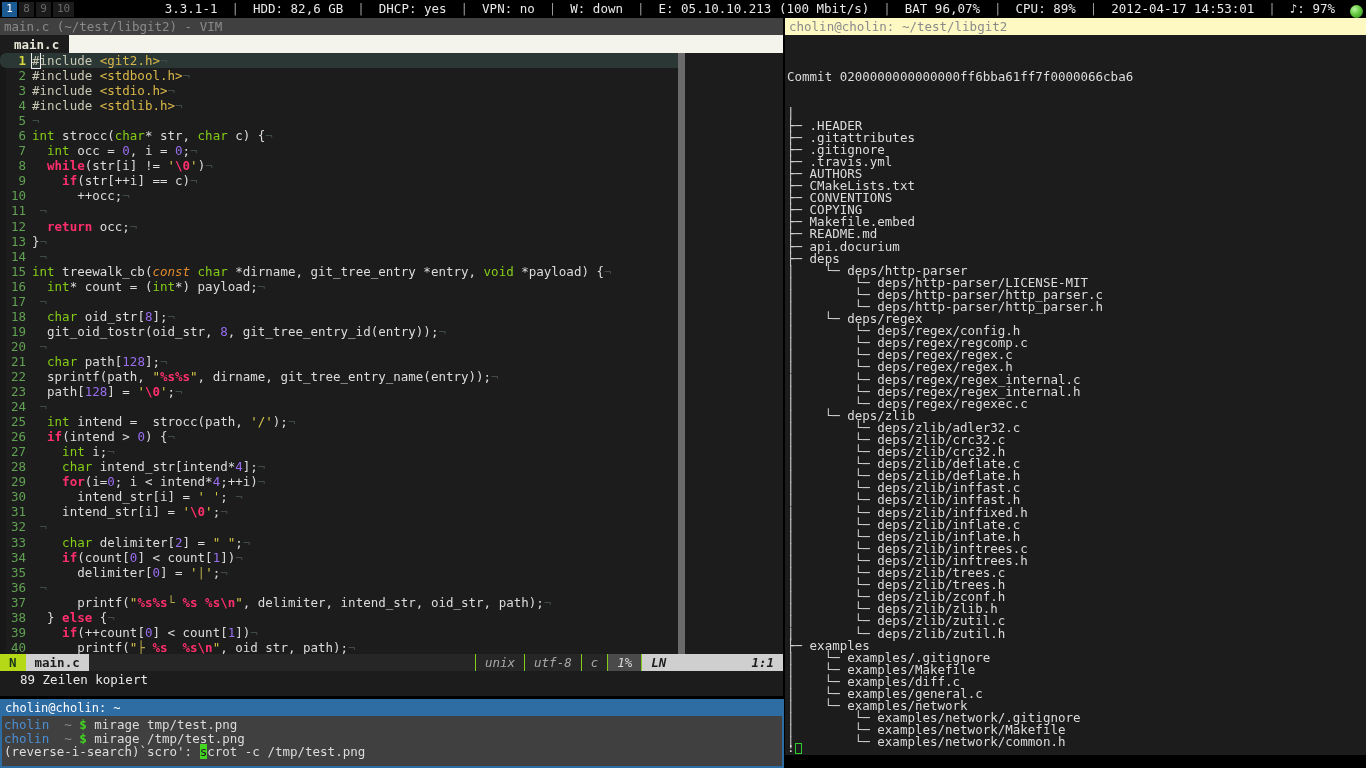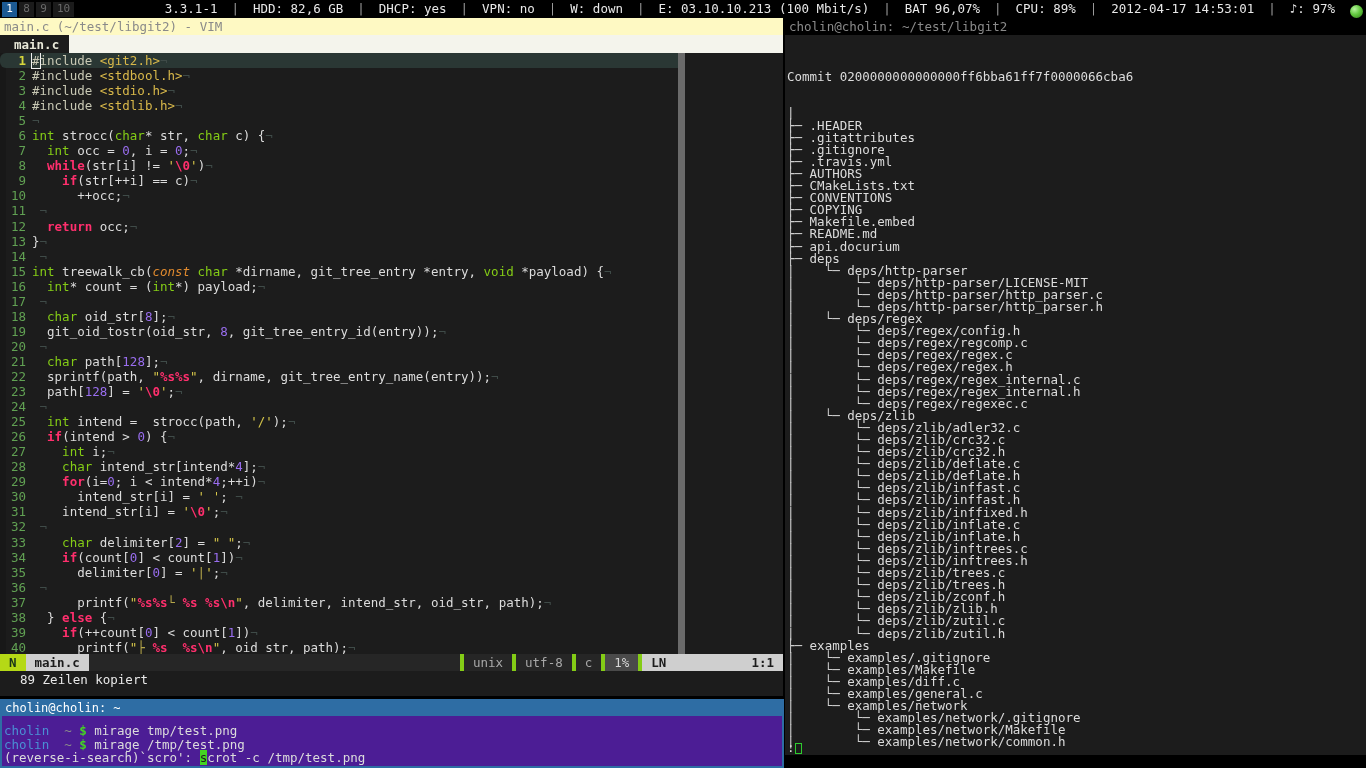--- a/index.html
+++ b/index.html
@@ -40,21 +40,21 @@
     background:radial-gradient(circle at 35% 32%, #b8f5a0 0%, #63c93f 45%, #2e7a18 100%);
   }
 
   
   #vimwin {
     position:absolute; left:0; top:18px; width:784px; height:675px;
     background:#1c1c1c; border-right:1px solid #000;
   }
   #vim-title {
     height:17px; line-height:17px;
-    background:#fef9c3; color:#8a8a8a;
+    background:#404040; color:#8a8a8a;
     padding-left:4px; font-size:12.5px; white-space:pre;
   }
   #vim-tabline {
     height:18px; background:#f4f4ec;
     display:flex; align-items:stretch;
     font-size:12.5px;
   }
   #vim-tab {
     background:#1c1c1c; color:#e8e8d8;
     font-weight:bold; padding:0 10px 0 14px;
@@ -122,58 +122,59 @@
     padding:0 9px; display:flex; align-items:center;
   }
   #al-file {
     background:#cfcfcf; color:#1c1c1c; font-weight:bold;
     padding:0 9px; display:flex; align-items:center;
   }
   #al-mid { flex:1 1 auto; background:#262626; }
   .al-r {
     display:flex; align-items:center; padding:0 9px;
     background:#262626; color:#a8a8a8;
-    border-left:4px solid #84cc16;
+    border-left:1px solid #84cc16;
+    font-style:italic;
   }
   .al-r.pct { background:#4a4a4a; color:#d8d8d8; }
   .al-r.ln  { background:#cfcfcf; color:#1c1c1c; font-weight:bold;gap:35px; }
 
   #vim-cmdline {
     height:17px; line-height:17px; background:#1c1c1c;
     color:#e8e8e8; padding-left:20px; font-size:12.5px; white-space:pre;
   }
   #vim-blank { height:8px; background:#1c1c1c; }
 
   
   #termwin {
     position:absolute; left:0; top:699px; width:784px; height:69px;
     background:#2e6da4; padding:2px;
   }
   #term-title {
     height:15px; line-height:15px; color:#ffffff;
     font-size:12px; padding-left:3px; white-space:pre;
   }
   #term-body {
-    height:50px; background:#4c1d95; padding:8px 2px;
+    height:50px; background:#404040; padding:2px 2px;
     font-size:12.5px; line-height:13.6px; white-space:pre;
   }
   .pr-user { color:#4a8fd4; }
   .pr-path { color:#8a8a8a; }
   .pr-dollar { color:#44d422; font-weight:bold; }
   .pr-cmd { color:#dcdcdc; }
   .isearch { color:#dcdcdc; }
   .curblock { background:#44d422; color:#1c1c1c; }
 
   
   #rightwin {
     position:absolute; left:785px; top:18px; width:581px; height:750px;
     background:#1c1c1c;
   }
   #right-title {
-    height:17px; line-height:17px; background:#000000; color:#8a8a8a;
+    height:17px; line-height:17px; background:#fef9c3; color:#8a8a8a;
     padding-left:4px; font-size:12.5px; white-space:pre;
   }
   #right-body {
     height:733px; background:#1c1c1c; padding:12px 0 0 2px;
     font-size:12.5px; line-height:12.1px; white-space:pre;
     overflow:hidden; position:relative;
   }
   .tline { white-space:pre; color:#dcdcdc; height:12.1px; display:block; }
   .tg { color:#cfcfcf; }
   #right-cmd {
@@ -198,21 +199,21 @@
     <span class="seg">3.3.1-1</span>
     <span class="sep">|</span>
     <span class="seg">HDD: 82,6 GB</span>
     <span class="sep">|</span>
     <span class="seg">DHCP: yes</span>
     <span class="sep">|</span>
     <span class="seg">VPN: no</span>
     <span class="sep">|</span>
     <span class="seg">W: down</span>
     <span class="sep">|</span>
-    <span class="seg">E: 03.10.10.213 (100 Mbit/s)</span>
+    <span class="seg">E: 05.10.10.213 (100 Mbit/s)</span>
     <span class="sep">|</span>
     <span class="seg">BAT 96,07%</span>
     <span class="sep">|</span>
     <span class="seg">CPU: 89%</span>
     <span class="sep">|</span>
     <span class="seg">2012-04-17 14:53:01</span>
     <span class="sep">|</span>
     <span class="seg">♪: 97%</span>
     <span id="tray-icon"></span>
   </div>

